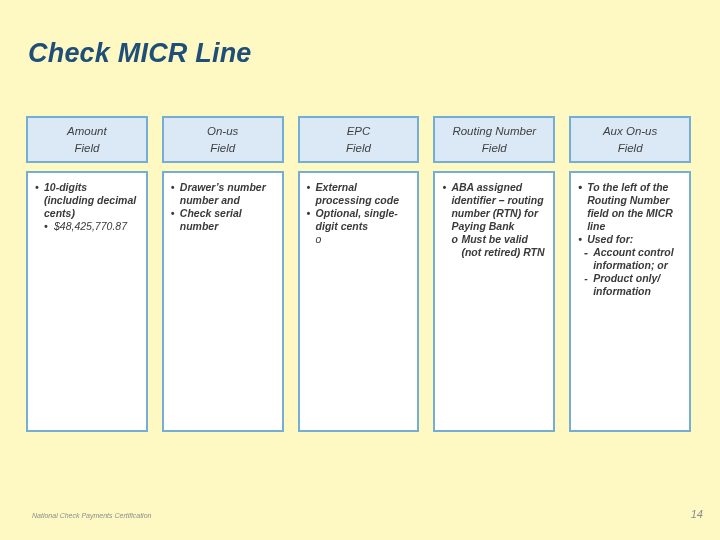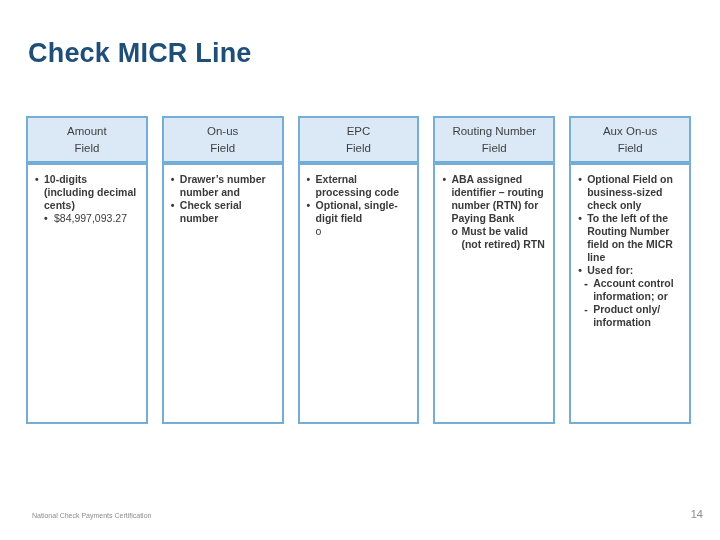--- a/index.html
+++ b/index.html
@@ -1,31 +1,32 @@
 <!DOCTYPE html>
 <html><head>
 <meta charset="utf-8">
 <style>
   html,body { margin:0; padding:0; background:#e8e8e8; }
   .slide {
-    position:relative; width:720px; height:540px; background:#ffffff;
+    position:relative; width:720px; height:540px; background:#fef9c3;
     font-family:"Liberation Sans","DejaVu Sans",sans-serif; overflow:hidden;
     margin:0 auto;
+    font-style:italic;
   }
   .title {
     position:absolute; left:28px; top:38px; margin:0;
     font-size:27px; font-weight:600; color:#1F4E79; letter-spacing:0.2px;
   }
   .columns {
     position:absolute; left:26px; top:116px; width:665px;
     display:grid; grid-template-columns:repeat(5,1fr); column-gap:14px;
   }
   .column { display:flex; flex-direction:column; }
   .header-box {
-    box-sizing:border-box; height:47px; margin-bottom:0;
+    box-sizing:border-box; height:47px; margin-bottom:8px;
     border:2px solid #74AED6; background:#DBE9F7;
     display:flex; flex-direction:column; justify-content:center; align-items:center;
     text-align:center; font-size:11.5px; color:#3F3F3F; row-gap:5px;
   }
   .body-box {
     box-sizing:border-box; height:261px;
     border:2px solid #74AED6; background:#ffffff;
     padding:8px 6px 6px 5px;
     font-size:10.5px; color:#3A3A3A; line-height:1.24;
   }
@@ -55,61 +56,61 @@
 
   <div class="columns" id="columns">
       <div class="column">
         <div class="header-box">
           <div>Amount</div>
           <div>Field</div>
         </div>
         <div class="body-box">
           <div class="item lvl1 bold"><span class="marker">•</span><span class="txt">10-digits (including decimal cents)</span></div>
           <div class="item lvl2 bold"><span class="marker">•</span></div>
-          <div class="item lvl2"><span class="txt">$84,997,093.27</span></div>
+          <div class="item lvl2"><span class="txt">$48,425,770.87</span></div>
         </div>
       </div>
       <div class="column">
         <div class="header-box">
           <div>On-us</div>
           <div>Field</div>
         </div>
         <div class="body-box">
           <div class="item lvl1 bold"><span class="marker">•</span><span class="txt">Drawer’s number number and</span></div>
           <div class="item lvl1 bold"><span class="marker">•</span><span class="txt">Check serial number</span></div>
         </div>
       </div>
       <div class="column">
         <div class="header-box">
           <div>EPC</div>
           <div>Field</div>
         </div>
         <div class="body-box">
           <div class="item lvl1 bold"><span class="marker">•</span><span class="txt">External processing code</span></div>
-          <div class="item lvl1 bold"><span class="marker">•</span><span class="txt">Optional, single-digit field</span></div>
+          <div class="item lvl1 bold"><span class="marker">•</span><span class="txt">Optional, single-digit cents</span></div>
           <div class="item lvl2"><span class="marker">o</span></div>
         </div>
       </div>
       <div class="column">
         <div class="header-box">
           <div>Routing Number</div>
           <div>Field</div>
         </div>
         <div class="body-box">
           <div class="item lvl1 bold"><span class="marker">•</span><span class="txt">ABA assigned identifier – routing number (RTN) for Paying Bank</span></div>
           <div class="item lvl2 bold"><span class="marker">o</span><span class="txt">Must be valid (not retired) RTN</span></div>
         </div>
       </div>
       <div class="column">
         <div class="header-box">
           <div>Aux On-us</div>
           <div>Field</div>
         </div>
         <div class="body-box">
-          <div class="item lvl1 bold"><span class="marker">•</span><span class="txt">Optional Field on business-sized check only</span></div>
+          <div class="item lvl1 bold"><span class="marker">•</span></div>
           <div class="item lvl1 bold"><span class="marker">•</span><span class="txt">To the left of the Routing Number field on the MICR line</span></div>
           <div class="item lvl1 bold"><span class="marker">•</span><span class="txt">Used for:</span></div>
           <div class="item lvl3 bold"><span class="marker">-</span></div>
           <div class="item lvl3 bold"><span class="marker">-</span><span class="txt">Account control information; or</span></div>
           <div class="item lvl3 bold"><span class="marker">-</span><span class="txt">Product only/ information</span></div>
         </div>
       </div>
     </div>
 
   <div class="footer">National Check Payments Certification</div>

